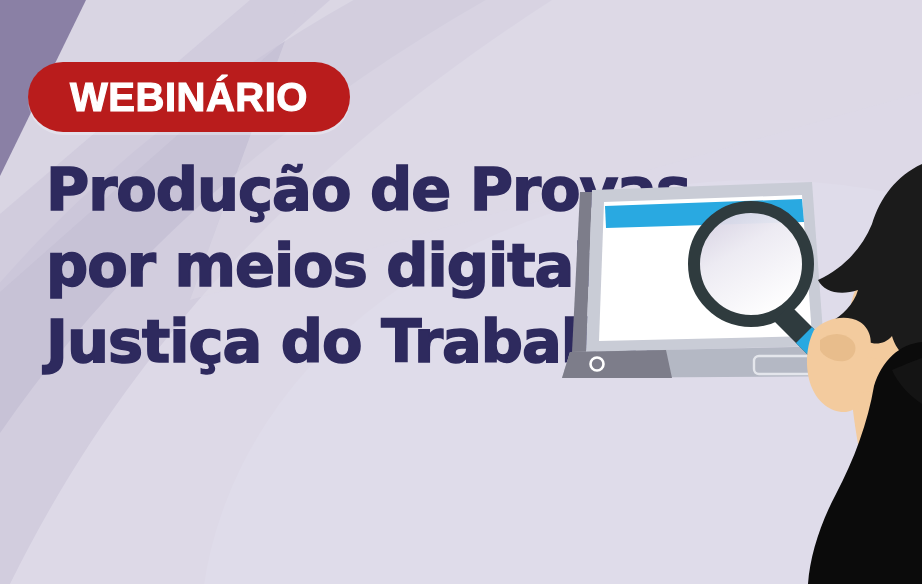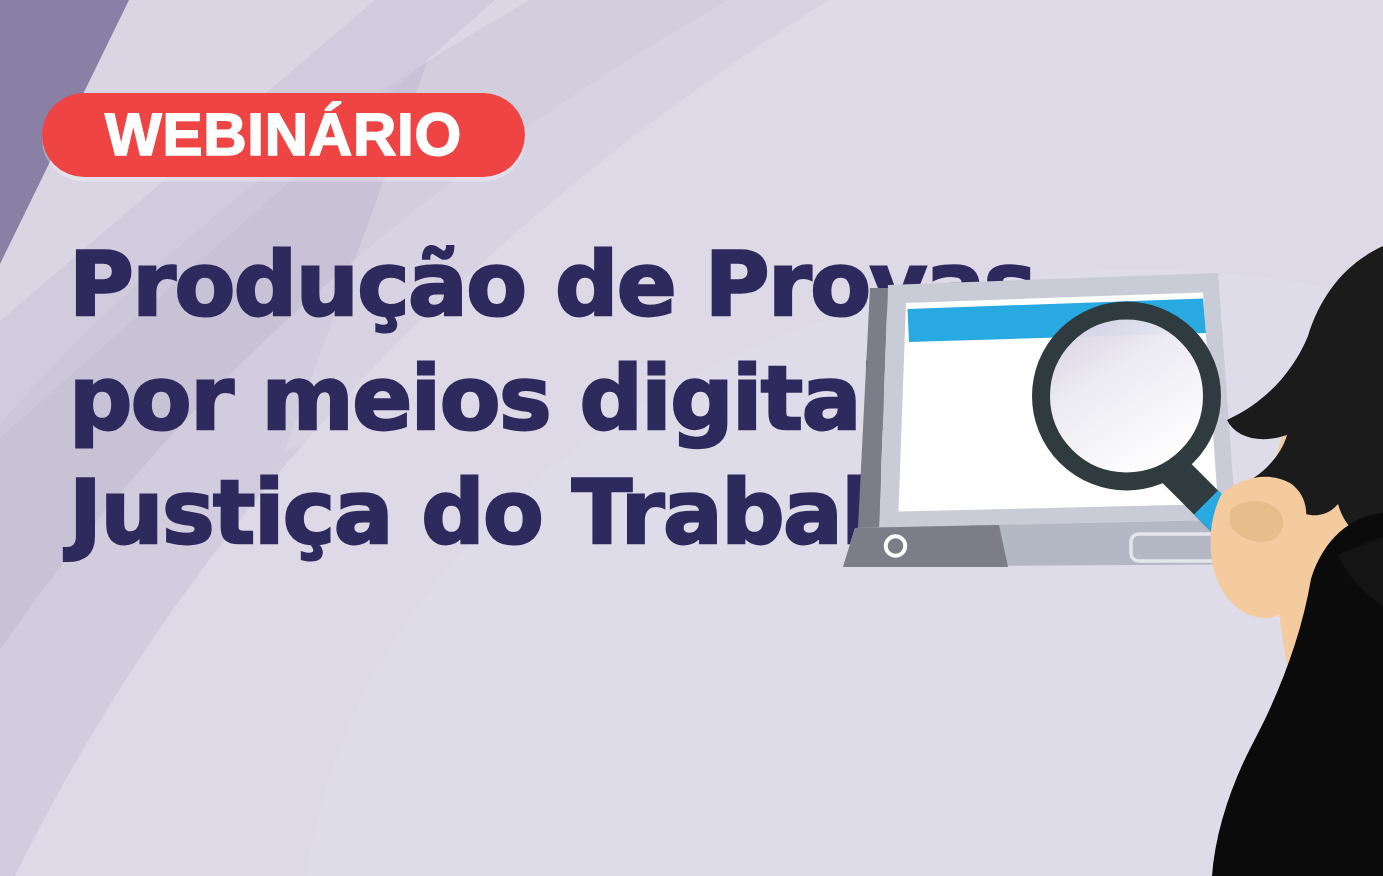--- a/index.html
+++ b/index.html
@@ -10,22 +10,22 @@
   }
   #stage{position:relative;width:922px;height:584px;overflow:hidden;background:#d9d5e3;}
 
   
   .bg-layer{position:absolute;inset:0;overflow:hidden;}
   .bg-svg{position:absolute;left:0;top:0;width:922px;height:584px;display:block;}
 
   
   .badge{
     position:absolute;left:28px;top:62px;
-    width:322px;height:56px;
-    background:#ef4444;
+    width:322px;height:70px;
+    background:#b91c1c;
     border-radius:35px;
     display:flex;align-items:center;justify-content:center;
     box-shadow:0 3px 0 rgba(255,255,255,.28);
   }
   .badge-text{
     color:#ffffff;
     font-family:"Liberation Sans", sans-serif;
     font-weight:700;
     font-size:40px;
     letter-spacing:.5px;

